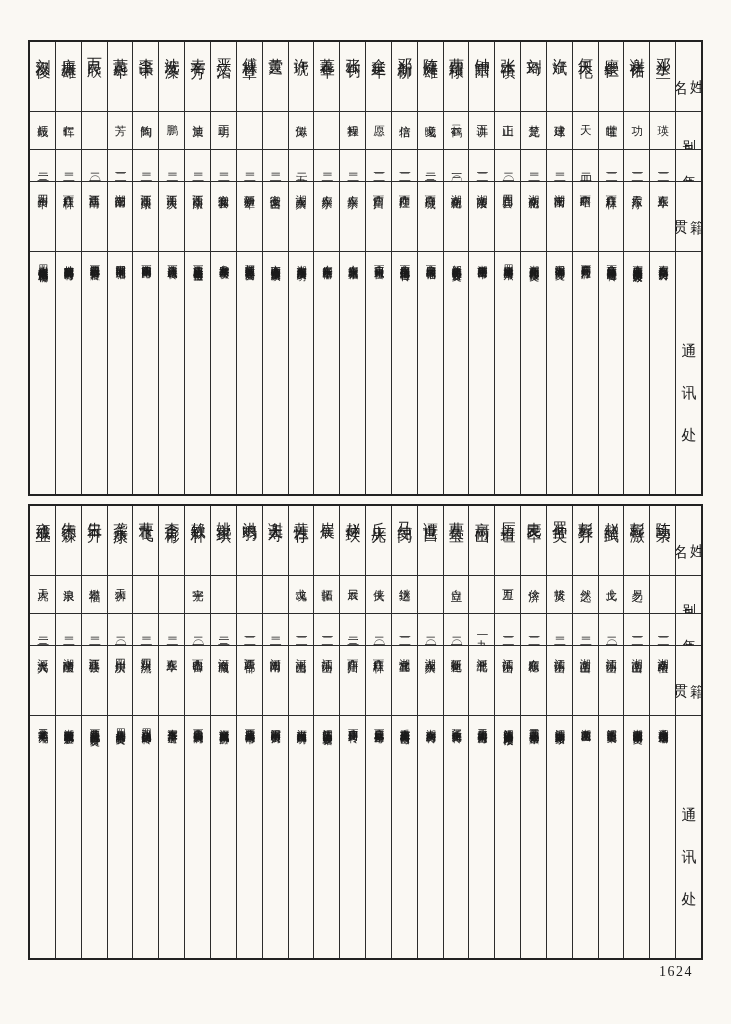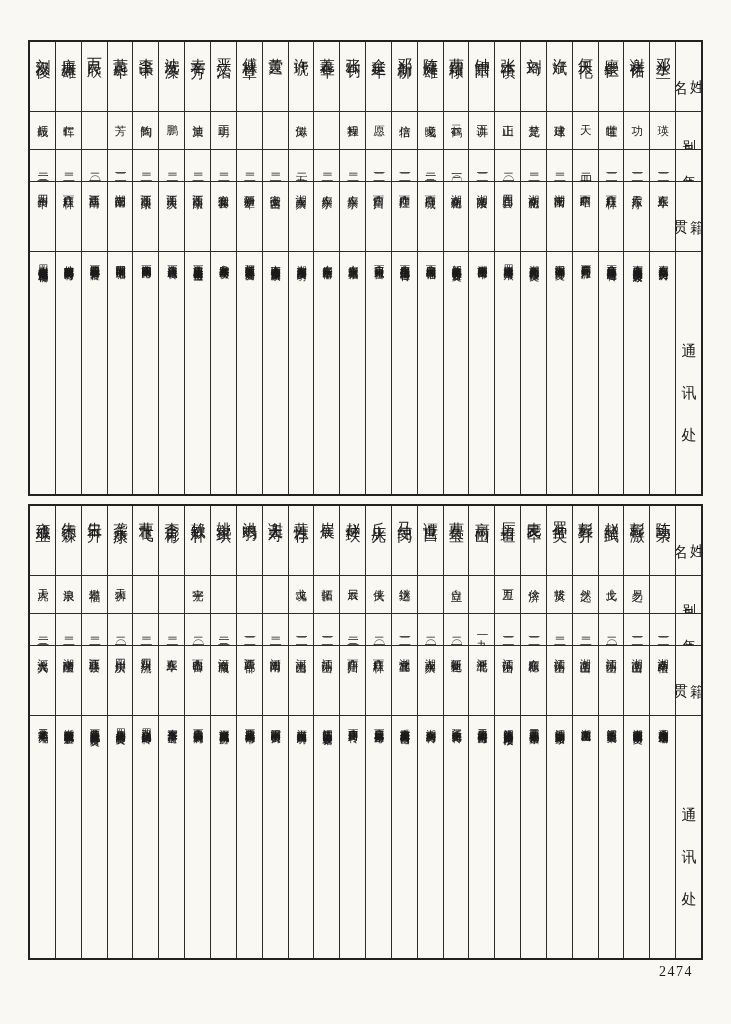--- a/index.html
+++ b/index.html
@@ -1002,14 +1002,14 @@
     </div>
     <div class="cell r-origin">
       <span class="vt f-origin">河北大兴</span>
     </div>
     <div class="cell r-address">
       <span class="vt f-address">北平市南池子八十九号</span>
     </div>
   </div>
 </div>
 
-  <div class="pagenum">2474</div>
+  <div class="pagenum">1624</div>
 </div>
 
 </body></html>

